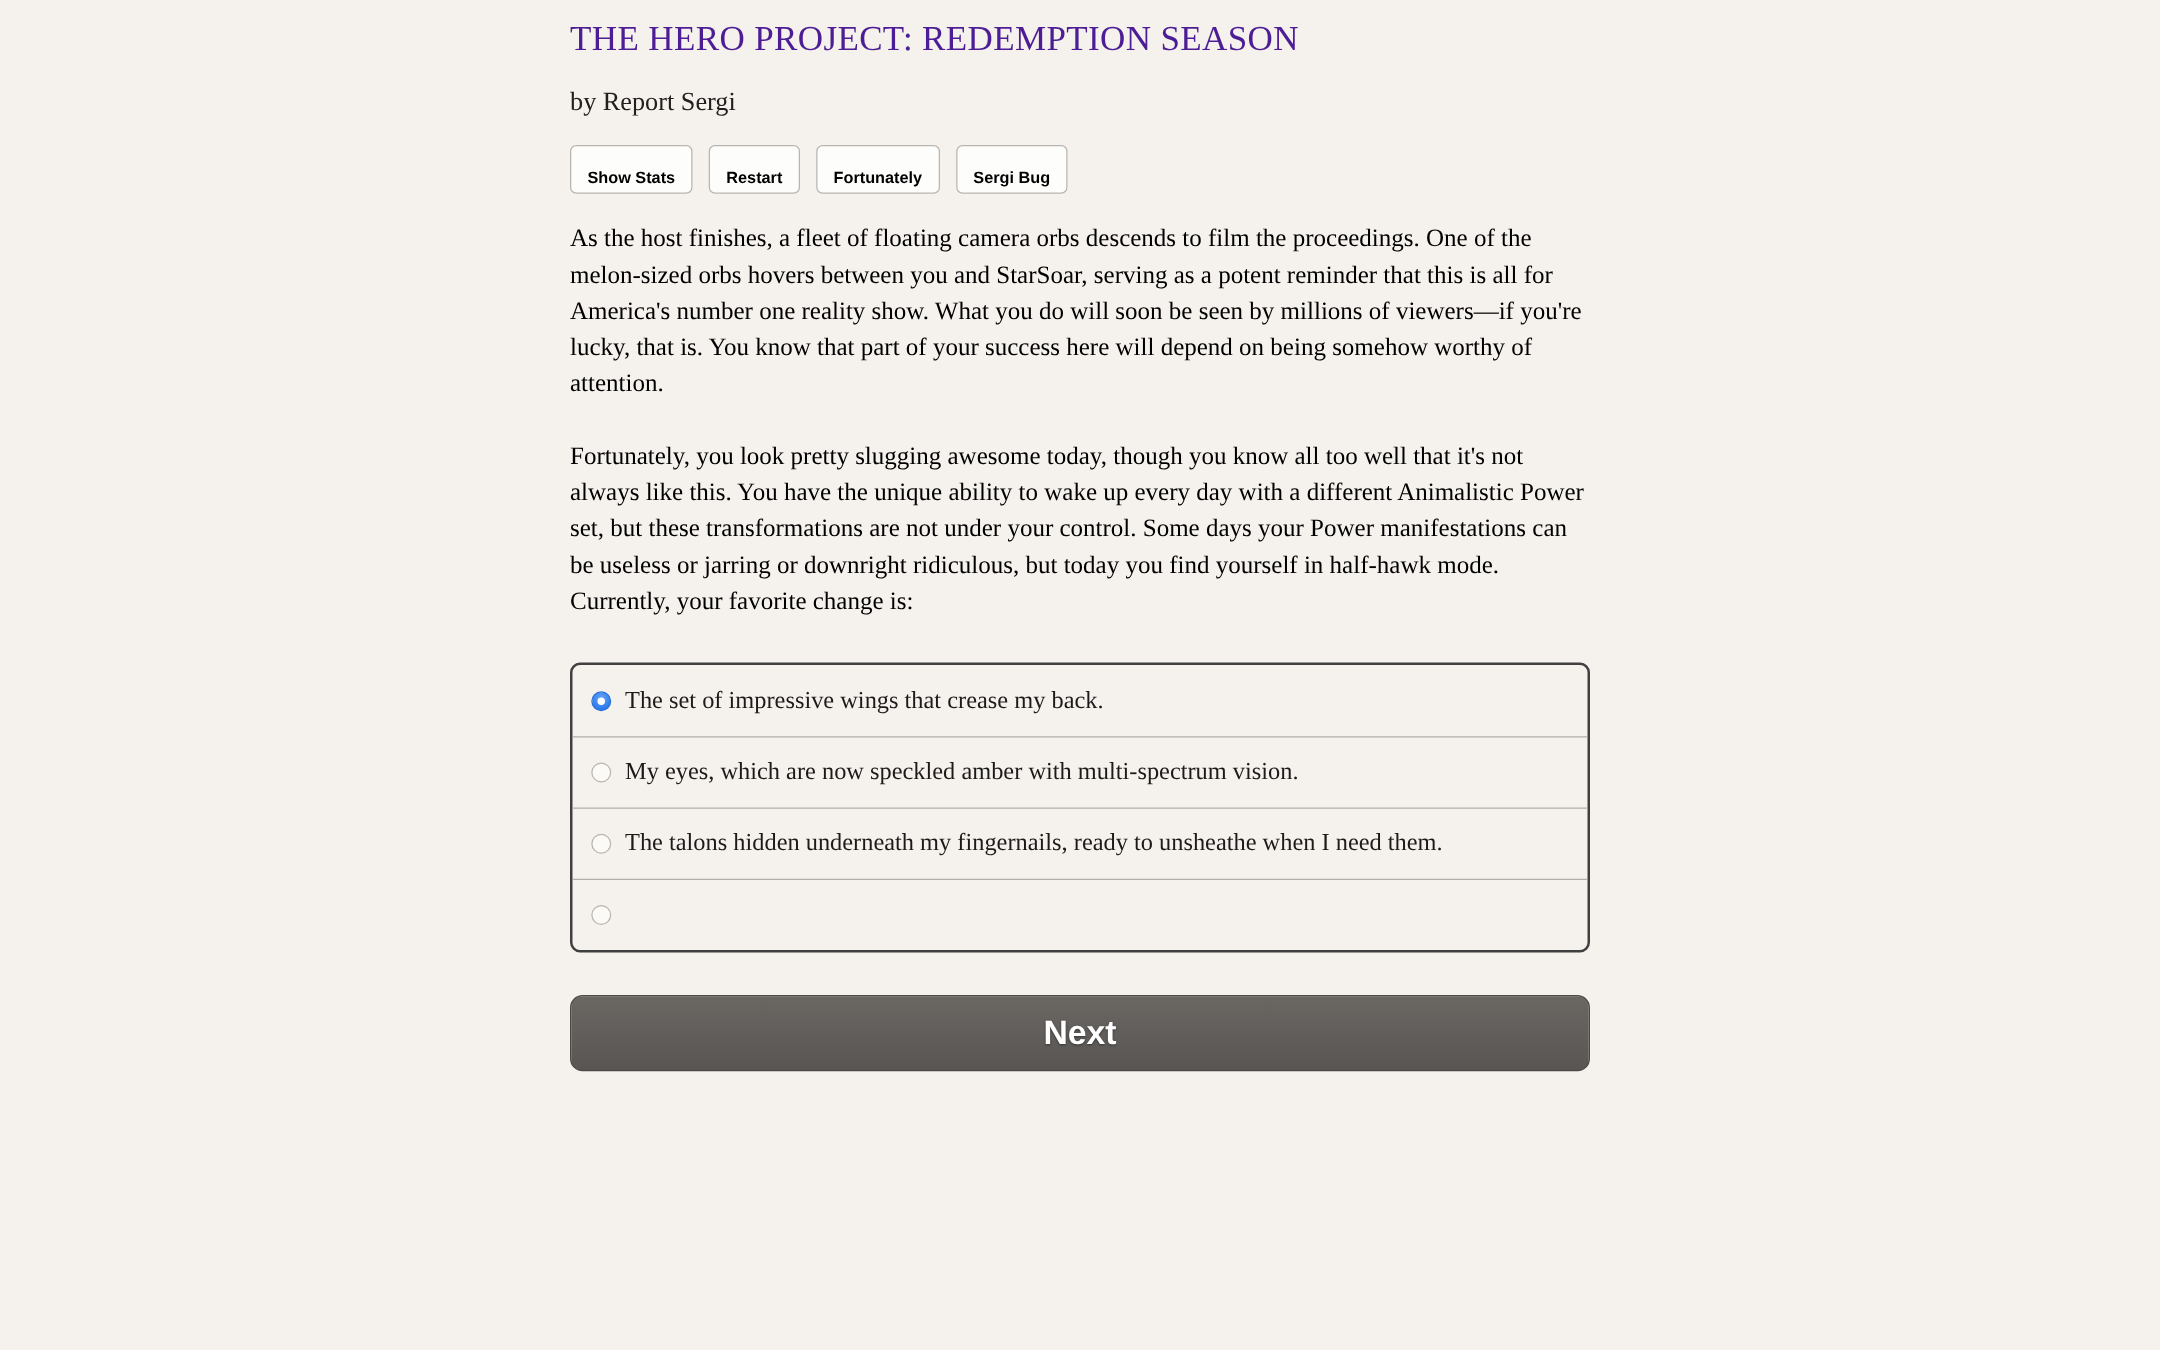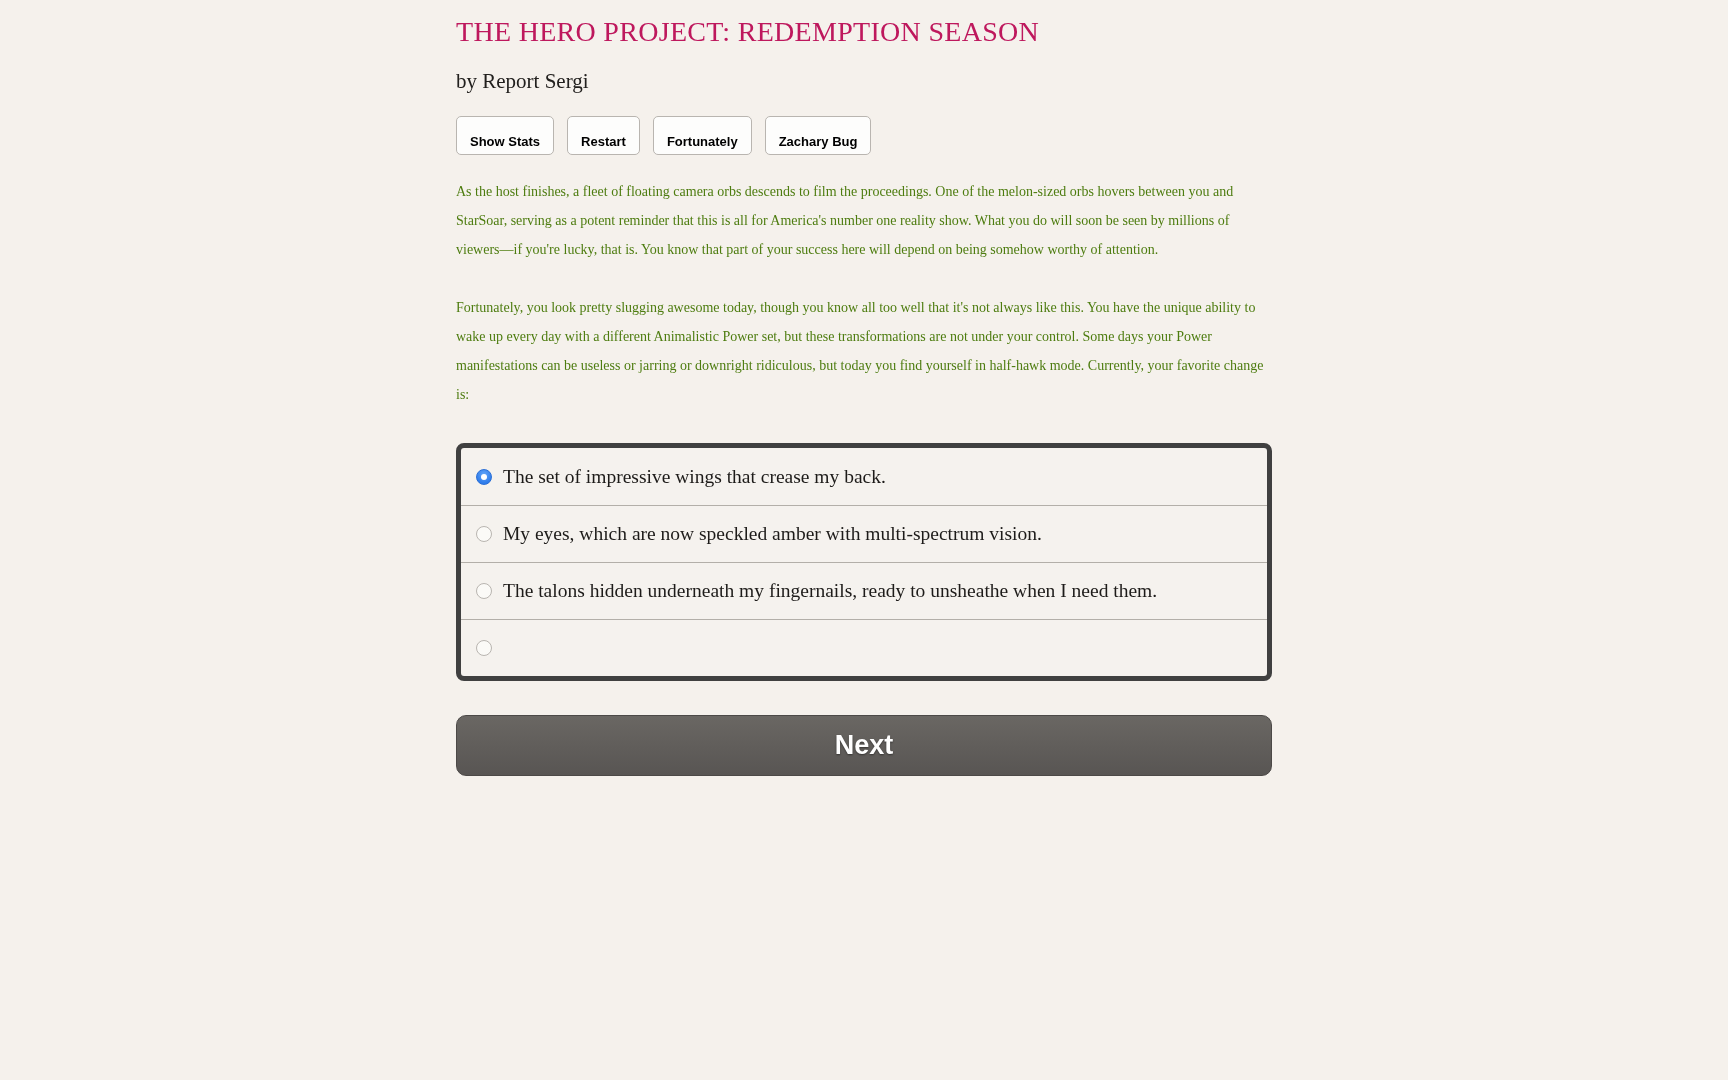--- a/index.html
+++ b/index.html
@@ -14,21 +14,21 @@
   }
   .column {
     width: 816px;
     margin: 0 auto;
     padding-top: 16px;
   }
   .title {
     font-size: 28px;
     font-weight: normal;
     letter-spacing: 0.3px;
-    color: #be185d;
+    color: #4c1d95;
     margin: 0;
     line-height: 1.15;
   }
   .byline {
     font-size: 21px;
     margin-top: 21px;
     color: #22201e;
   }
   .toolbar {
     margin-top: 22px;
@@ -42,29 +42,29 @@
     color: #000;
     background: #fdfdfc;
     border: 1px solid #b9b5b0;
     border-radius: 5px;
     padding: 17px 13px 4px;
     line-height: 1.25;
     cursor: pointer;
   }
   .story { margin-top: 22px; }
   .para {
-    font-size: 14px;
+    font-size: 20px;
     line-height: 29px;
     margin: 0;
-    color: #4d7c0f;
+    color: #000000;
   }
   .para + .para { margin-top: 29px; }
   .choices {
     margin-top: 34px;
-    border: 5px solid #404040;
+    border: 2px solid #404040;
     border-radius: 8px;
     background: #f5f2ee;
     overflow: hidden;
   }
   .choice-row {
     display: flex;
     align-items: center;
     gap: 11px;
     min-height: 57px;
     padding: 0 15px;
@@ -118,21 +118,21 @@
 <main class="column">
 
   <h1 class="title">THE HERO PROJECT: REDEMPTION SEASON</h1>
 
   <div class="byline">by Report Sergi</div>
 
   <div class="toolbar">
     <button class="tb-button">Show Stats</button>
     <button class="tb-button">Restart</button>
     <button class="tb-button">Fortunately</button>
-    <button class="tb-button">Zachary Bug</button>
+    <button class="tb-button">Sergi Bug</button>
   </div>
 
   <div class="story">
     <p class="para">As the host finishes, a fleet of floating camera orbs descends to film the proceedings. One of the melon-sized orbs hovers between you and StarSoar, serving as a potent reminder that this is all for America's number one reality show. What you do will soon be seen by millions of viewers—if you're lucky, that is. You know that part of your success here will depend on being somehow worthy of attention.</p>
     <p class="para">Fortunately, you look pretty slugging awesome today, though you know all too well that it's not always like this. You have the unique ability to wake up every day with a different Animalistic Power set, but these transformations are not under your control. Some days your Power manifestations can be useless or jarring or downright ridiculous, but today you find yourself in half-hawk mode. Currently, your favorite change is:</p>
   </div>
 
   <div class="choices">
     <div class="choice-row">
       <span class="radio selected"></span>

